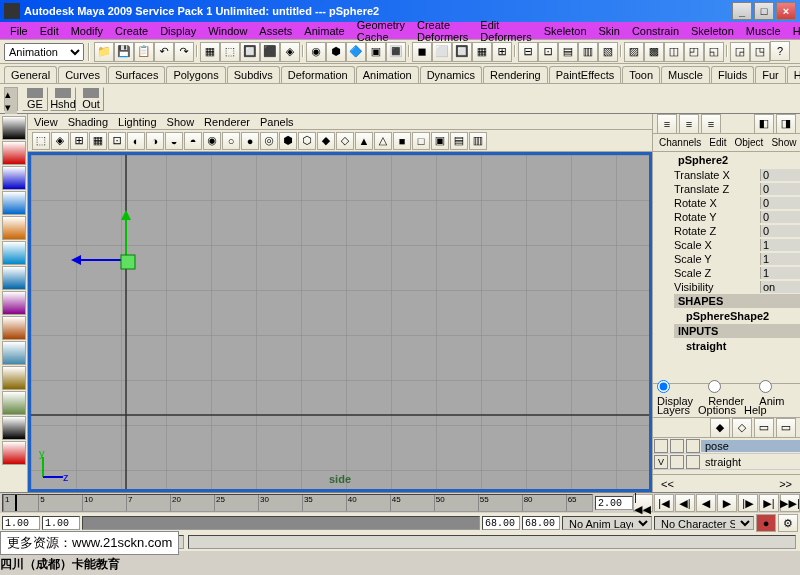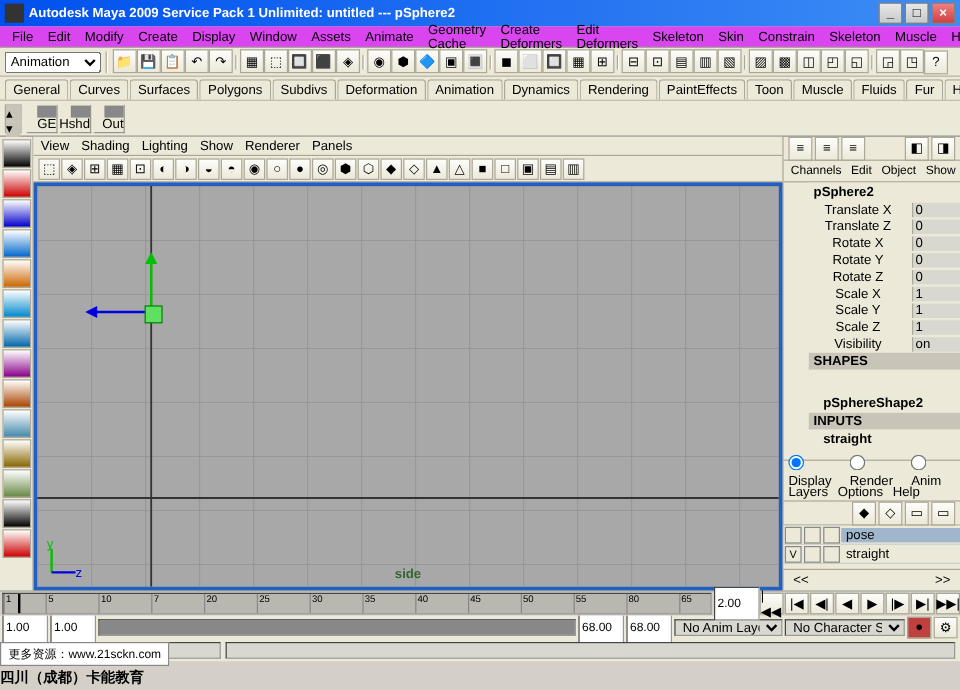--- a/index.html
+++ b/index.html
@@ -12,66 +12,66 @@
 .win-btn.close { background: linear-gradient(#f08080,#d04040); color: white; }
 .menubar { height: 18px; background: #d946ef; display: flex; align-items: center; padding: 0 4px; border-bottom: 1px solid #aca899; }
 .menubar span { padding: 0 6px; cursor: pointer; }
 .tb-row { height: 24px; background: #ece9d8; display: flex; align-items: center; padding: 0 4px; border-bottom: 1px solid #aca899; gap: 2px; }
 .tb-select { width: 80px; height: 18px; font-size: 11px; }
 .tb-icon { width: 20px; height: 20px; background: linear-gradient(#fdfdfb,#ece9d8); border: 1px solid #aca899; cursor: pointer; display: inline-flex; align-items: center; justify-content: center; }
 .tb-sep { width: 2px; height: 18px; border-left: 1px solid #aca899; border-right: 1px solid #fff; margin: 0 2px; }
 .shelf-tabs { height: 20px; background: #ece9d8; display: flex; align-items: flex-end; padding: 0 4px; gap: 1px; border-bottom: 1px solid #aca899; }
 .shelf-tab { padding: 2px 6px; background: #ece9d8; border: 1px solid #aca899; border-bottom: none; cursor: pointer; border-radius: 3px 3px 0 0; }
 .shelf-area { height: 30px; background: #ece9d8; display: flex; align-items: center; padding: 0 4px; border-bottom: 1px solid #808080; }
-.shelf-area .btn { width: 26px; height: 24px; border: 1px outset #ece9d8; margin-right: 2px; display: flex; flex-direction: column; align-items: flex-end; justify-content: center; font-size: 8px; cursor: pointer; }
+.shelf-area .btn { width: 26px; height: 24px; border: 1px outset #ece9d8; margin-right: 2px; display: flex; flex-direction: column; align-items: center; justify-content: center; font-size: 8px; cursor: pointer; }
 .main-area { display: flex; height: 378px; }
 .left-toolbox { width: 28px; background: #ece9d8; display: flex; flex-direction: column; gap: 1px; padding: 2px; border-right: 1px solid #aca899; }
 .tool-btn { width: 24px; height: 24px; background: linear-gradient(#fdfdfb,#ece9d8); border: 1px solid #aca899; cursor: pointer; display: flex; align-items: center; justify-content: center; }
 .viewport-wrap { flex: 1; display: flex; flex-direction: column; background: #ece9d8; }
 .vp-menu { height: 16px; background: #ece9d8; display: flex; align-items: center; padding: 0 6px; gap: 10px; border-bottom: 1px solid #aca899; }
 .vp-toolbar { height: 22px; background: #ece9d8; display: flex; align-items: center; padding: 0 4px; gap: 1px; border-bottom: 1px solid #aca899; }
 .vp-toolbar .tb-icon { width: 18px; height: 18px; }
 .viewport { flex: 1; background: #a8a8a8; position: relative; border: 3px solid #2060c0; }
 .grid-svg { position: absolute; inset: 0; }
 .axis-gizmo { position: absolute; left: 8px; bottom: 8px; width: 30px; height: 30px; }
 .vp-label { position: absolute; bottom: 4px; left: 50%; transform: translateX(-50%); color: #336633; font-weight: bold; }
 .right-panel { width: 148px; background: #ece9d8; border-left: 1px solid #aca899; display: flex; flex-direction: column; }
 .rp-icons { height: 20px; display: flex; align-items: center; justify-content: space-between; padding: 0 4px; border-bottom: 1px solid #aca899; }
 .rp-tabs { height: 18px; display: flex; align-items: center; padding: 0 2px; border-bottom: 1px solid #aca899; }
 .rp-tabs span { padding: 0 4px; cursor: pointer; font-size: 10px; }
 .channel-box { flex: 1; overflow: auto; font-size: 10px; padding-left: 21px; }
 .ch-head { padding: 2px 4px; font-weight: bold; background: #ece9d8; }
 .ch-row { display: flex; height: 14px; align-items: center; }
-.ch-label { flex: 1; text-align: center; padding-right: 4px; }
+.ch-label { flex: 1; text-align: left; padding-right: 4px; }
 .ch-val { width: 40px; background: #d8d8d0; border-left: 1px solid #aca899; padding-left: 2px; }
 .ch-section { background: #c8c4b8; padding: 1px 4px; font-weight: bold; }
 .layer-panel { border-top: 1px solid #aca899; }
 .lp-radios { height: 18px; display: flex; align-items: center; gap: 4px; padding: 0 4px; font-size: 10px; }
 .lp-menu { height: 16px; display: flex; align-items: center; padding: 0 4px; gap: 8px; border-bottom: 1px solid #aca899; font-size: 10px; }
 .lp-icons { height: 20px; display: flex; align-items: center; justify-content: flex-end; gap: 2px; padding: 0 4px; border-bottom: 1px solid #aca899; }
 .layer-list { height: 36px; background: #ece9d8; }
 .layer-row { display: flex; height: 16px; align-items: center; border-bottom: 1px solid #ccc; }
 .layer-box { width: 14px; height: 14px; border: 1px solid #888; margin: 0 1px; display: flex; align-items: center; justify-content: center; font-size: 9px; }
 .layer-name { padding-left: 4px; flex: 1; }
 .layer-row.sel .layer-name { background: #9fb6cd; }
 .lp-nav { height: 18px; display: flex; justify-content: space-between; padding: 0 8px; align-items: center; border-top: 1px solid #aca899; }
 .timeline-area { height: 58px; background: #ece9d8; border-top: 1px solid #808080; }
 .time-slider { height: 20px; display: flex; align-items: center; background: #d4d0c8; position: relative; }
 .ts-track { flex: 1; height: 18px; background: #b8b8b0; border: 1px inset #999; position: relative; margin: 0 2px; }
 .ts-tick { position: absolute; top: 0; height: 100%; border-left: 1px solid #888; font-size: 8px; padding-left: 1px; }
 .ts-current { position: absolute; top: 0; width: 2px; height: 100%; background: #000; }
 .range-slider { height: 20px; display: flex; align-items: center; gap: 2px; padding: 0 2px; }
-.rs-field { width: 38px; height: 28px; background: #fff; border: 1px inset #999; font-size: 10px; padding: 0 2px; }
+.rs-field { width: 38px; height: 14px; background: #fff; border: 1px inset #999; font-size: 10px; padding: 0 2px; font-family: Liberation Mono, monospace; }
 .rs-track { flex: 1; height: 14px; background: #c8c8c0; border: 1px inset #999; position: relative; }
 .rs-thumb { position: absolute; background: #888; height: 100%; }
 .play-controls { display: flex; gap: 1px; }
 .play-btn { width: 20px; height: 18px; background: linear-gradient(#fdfdfb,#ece9d8); border: 1px solid #aca899; cursor: pointer; display: flex; align-items: center; justify-content: center; }
 .statusbar { height: 18px; display: flex; align-items: center; gap: 4px; padding: 0 4px; background: #ece9d8; font-size: 10px; }
 .status-field { height: 14px; border: 1px inset #999; background: #d8d8d0; padding: 0 2px; }
-.watermark { position: absolute; bottom: 20px; left: 0; background: #fff; padding: 2px 6px; font-size: 10px; border: 1px solid #888; }
+.watermark { position: absolute; bottom: 20px; left: 0; background: #fff; padding: 2px 6px; font-size: 13px; border: 1px solid #888; }
 .ch-watermark { position: absolute; bottom: 2px; left: 0; font-size: 12px; font-weight: bold; }
 </style>
 </head>
 <body>
 
 <div class="titlebar">
   <div class="titlebar-icon"></div>
   <div class="titlebar-text">Autodesk Maya 2009 Service Pack 1 Unlimited: untitled   ---   pSphere2</div>
   <div class="win-controls">
     <div class="win-btn">_</div>
@@ -278,21 +278,21 @@
           <div class="ch-row">
             <div class="ch-label">Scale Z</div>
             <div class="ch-val">1</div>
           </div>
           <div class="ch-row">
             <div class="ch-label">Visibility</div>
             <div class="ch-val">on</div>
           </div>
         </div>
       <div class="ch-section">SHAPES</div>
-      <div class="ch-head" style="padding-left:12px;margin-top:20px;">pSphereShape2</div>
+      <div class="ch-head" style="padding-left:12px;">pSphereShape2</div>
       <div class="ch-section">INPUTS</div>
       <div class="ch-head" style="padding-left:12px;">straight</div>
     </div>
     <div class="layer-panel">
       <div class="lp-radios" id="lp-radios">
           <label><input type="radio" name="lr" checked="" style=""> Display</label>
           <label><input type="radio" name="lr" style=""> Render</label>
           <label><input type="radio" name="lr" style=""> Anim</label>
         </div>
       <div class="lp-menu" id="lp-menu">

